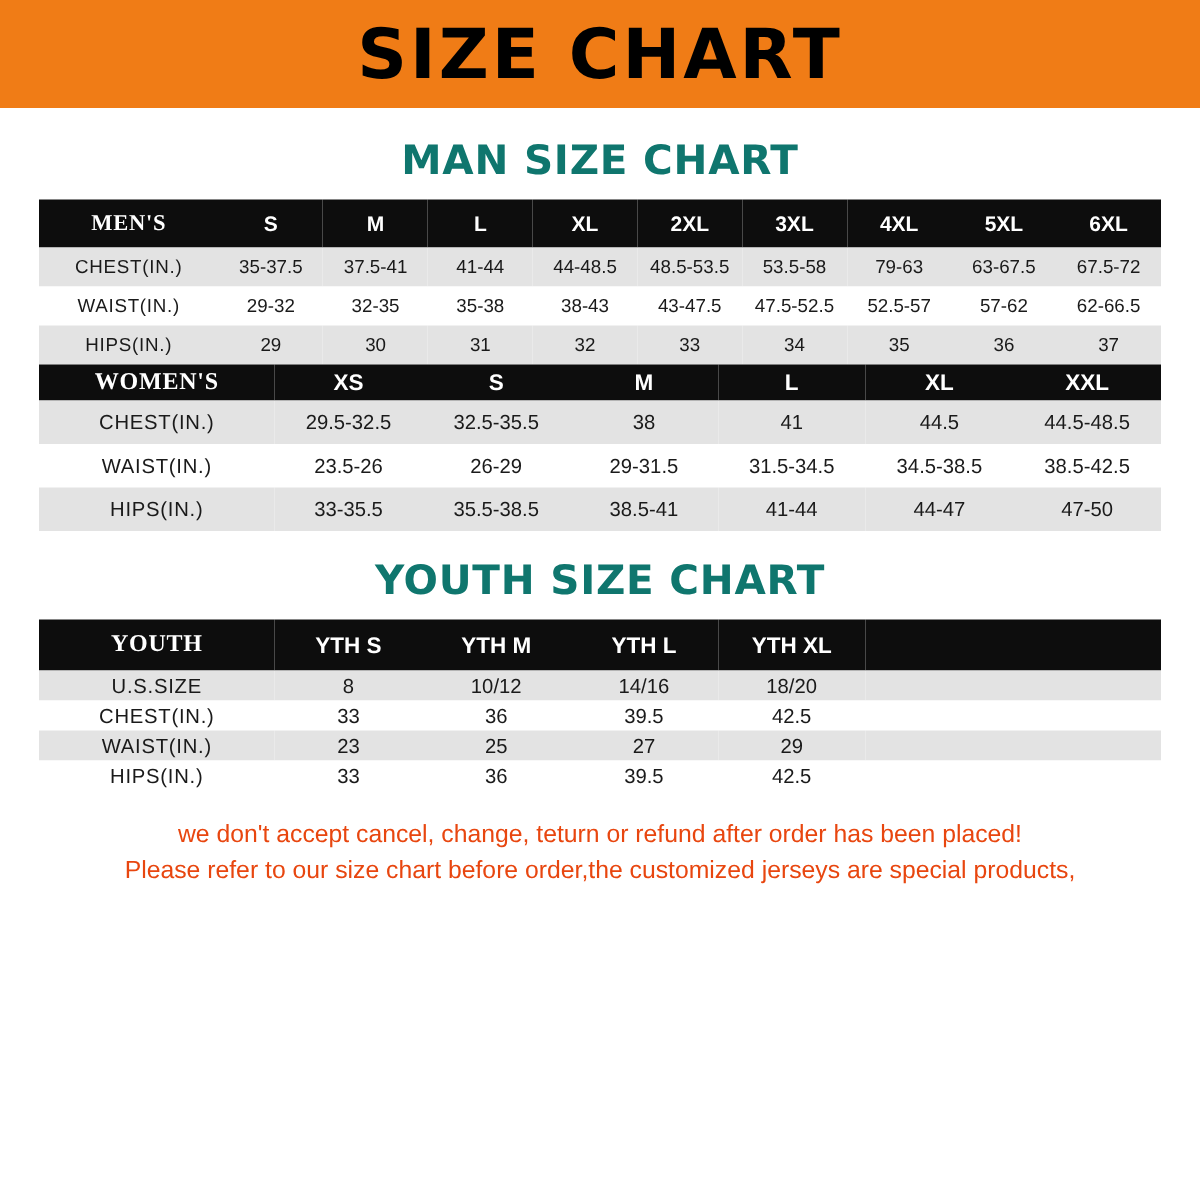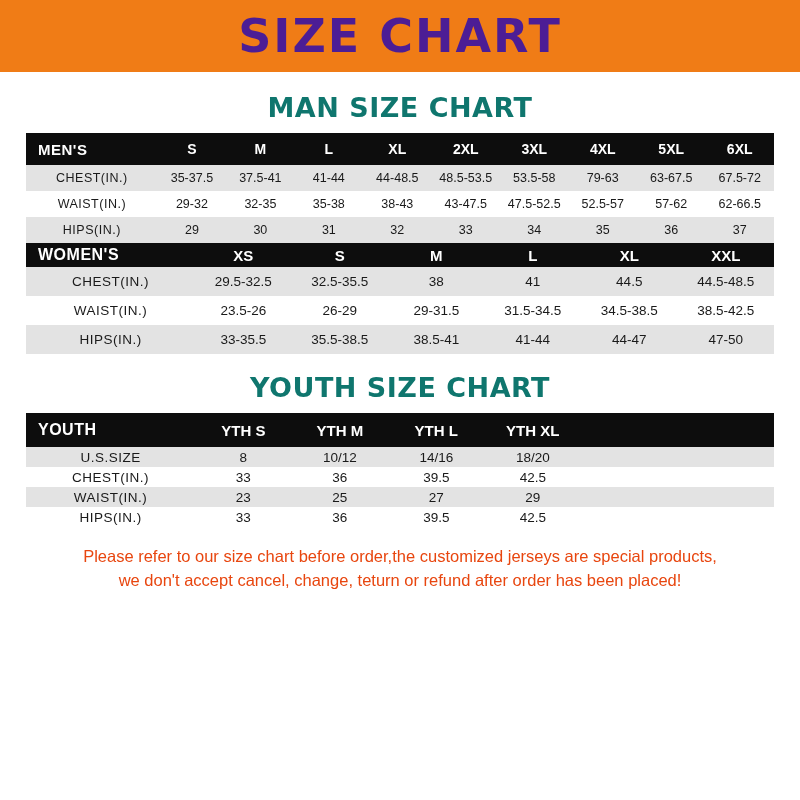--- a/index.html
+++ b/index.html
@@ -27,21 +27,21 @@
     background: #f07c16;
     display: flex;
     align-items: center;
     justify-content: center;
   }
   .banner-title {
     font-family: "DejaVu Sans", sans-serif;
     font-weight: bold;
     font-size: 46px;
     letter-spacing: 2px;
-    color: #4c1d95;
+    color: #000000;
     line-height: 1;
   }
   .content {
     padding: 0 26px;
     box-sizing: border-box;
   }
   .section-title {
     text-align: center;
     font-family: "DejaVu Sans", sans-serif;
     font-weight: bold;
@@ -66,23 +66,22 @@
     font-family: "Liberation Sans", sans-serif;
   }
   table.chart thead th {
     background: #0d0d0d;
     color: #ffffff;
     font-weight: bold;
     font-size: 14px;
     height: 32px;
   }
   table.chart thead th.corner {
-    text-align: left;
-    padding-left: 12px;
-    font-family: Liberation Sans, sans-serif;
+    text-align: center;
+    font-family: Liberation Serif, serif;
     font-size: 15px;
     letter-spacing: 0.5px;
   }
   table.chart tbody td.rowlabel {
     text-align: center;
     letter-spacing: 0.5px;
     font-size: 12.5px;
   }
   table.chart tbody tr.odd td { background: #e3e3e3; }
   table.chart tbody tr.even td { background: #ffffff; }
@@ -265,18 +264,18 @@
           <td>36</td>
           <td>39.5</td>
           <td>42.5</td>
           <td></td>
           <td></td>
         </tr>
       </tbody>
     </table>
 
     <div class="notice">
+      <div>we don't accept cancel, change, teturn or refund after order has been placed!</div>
       <div>Please refer to our size chart before order,the customized jerseys are special products,</div>
-      <div>we don't accept cancel, change, teturn or refund after order has been placed!</div>
     </div>
 
   </div>
 </div>
 
 </body></html>

